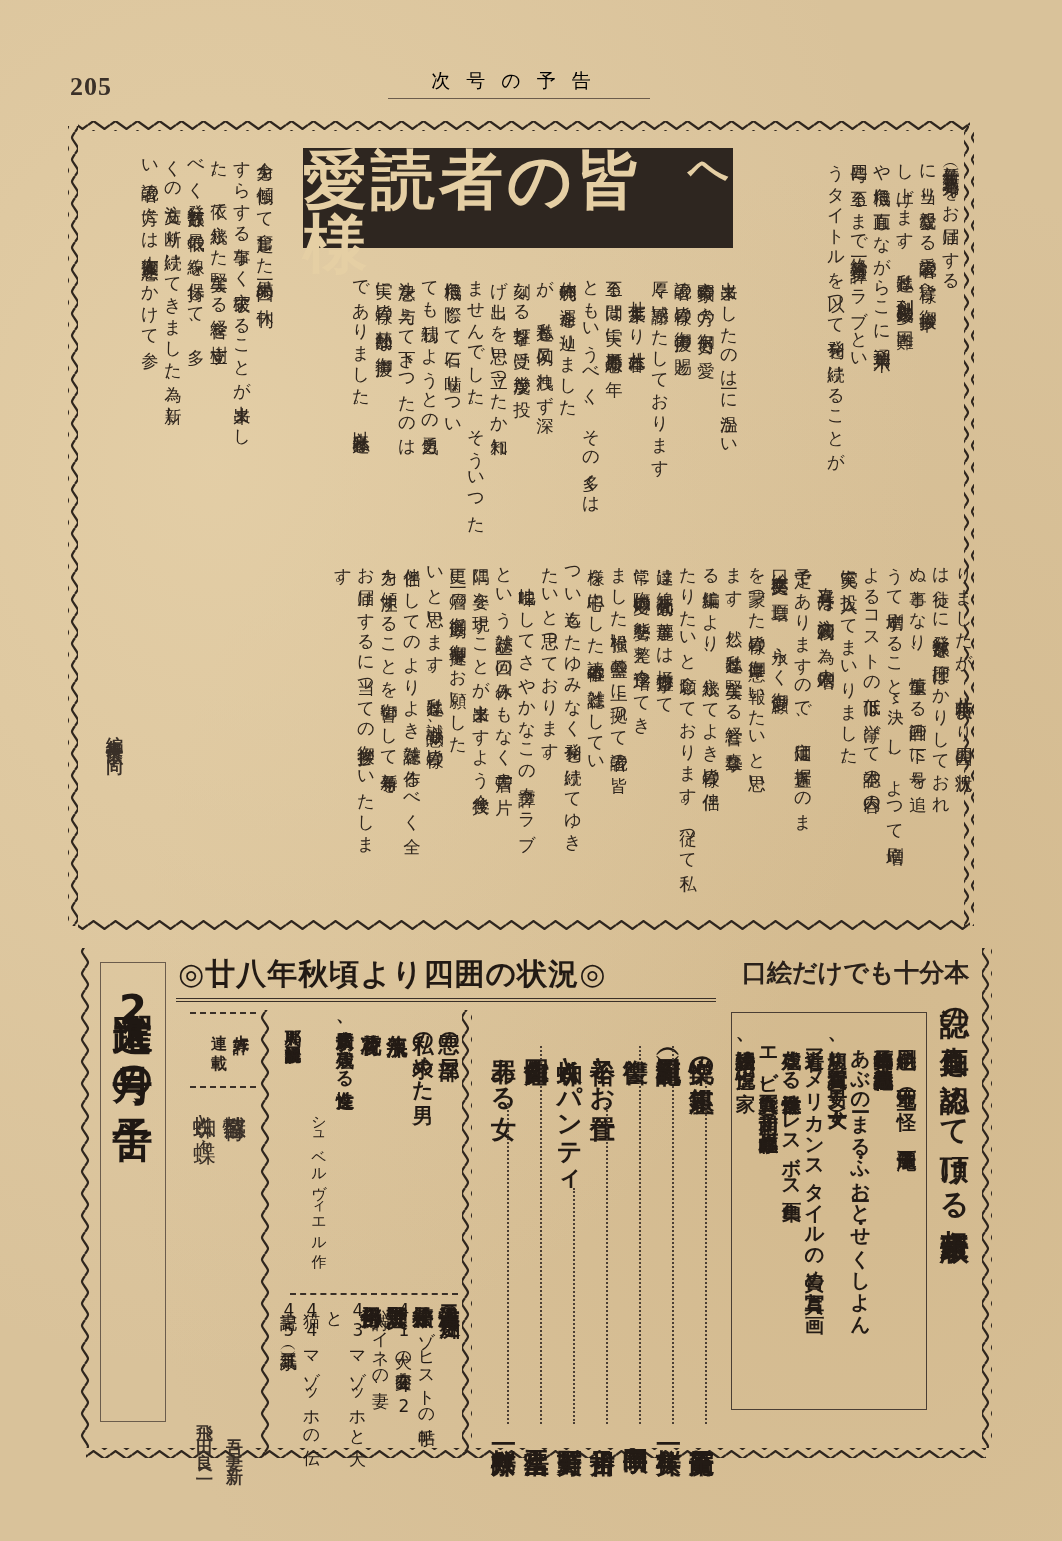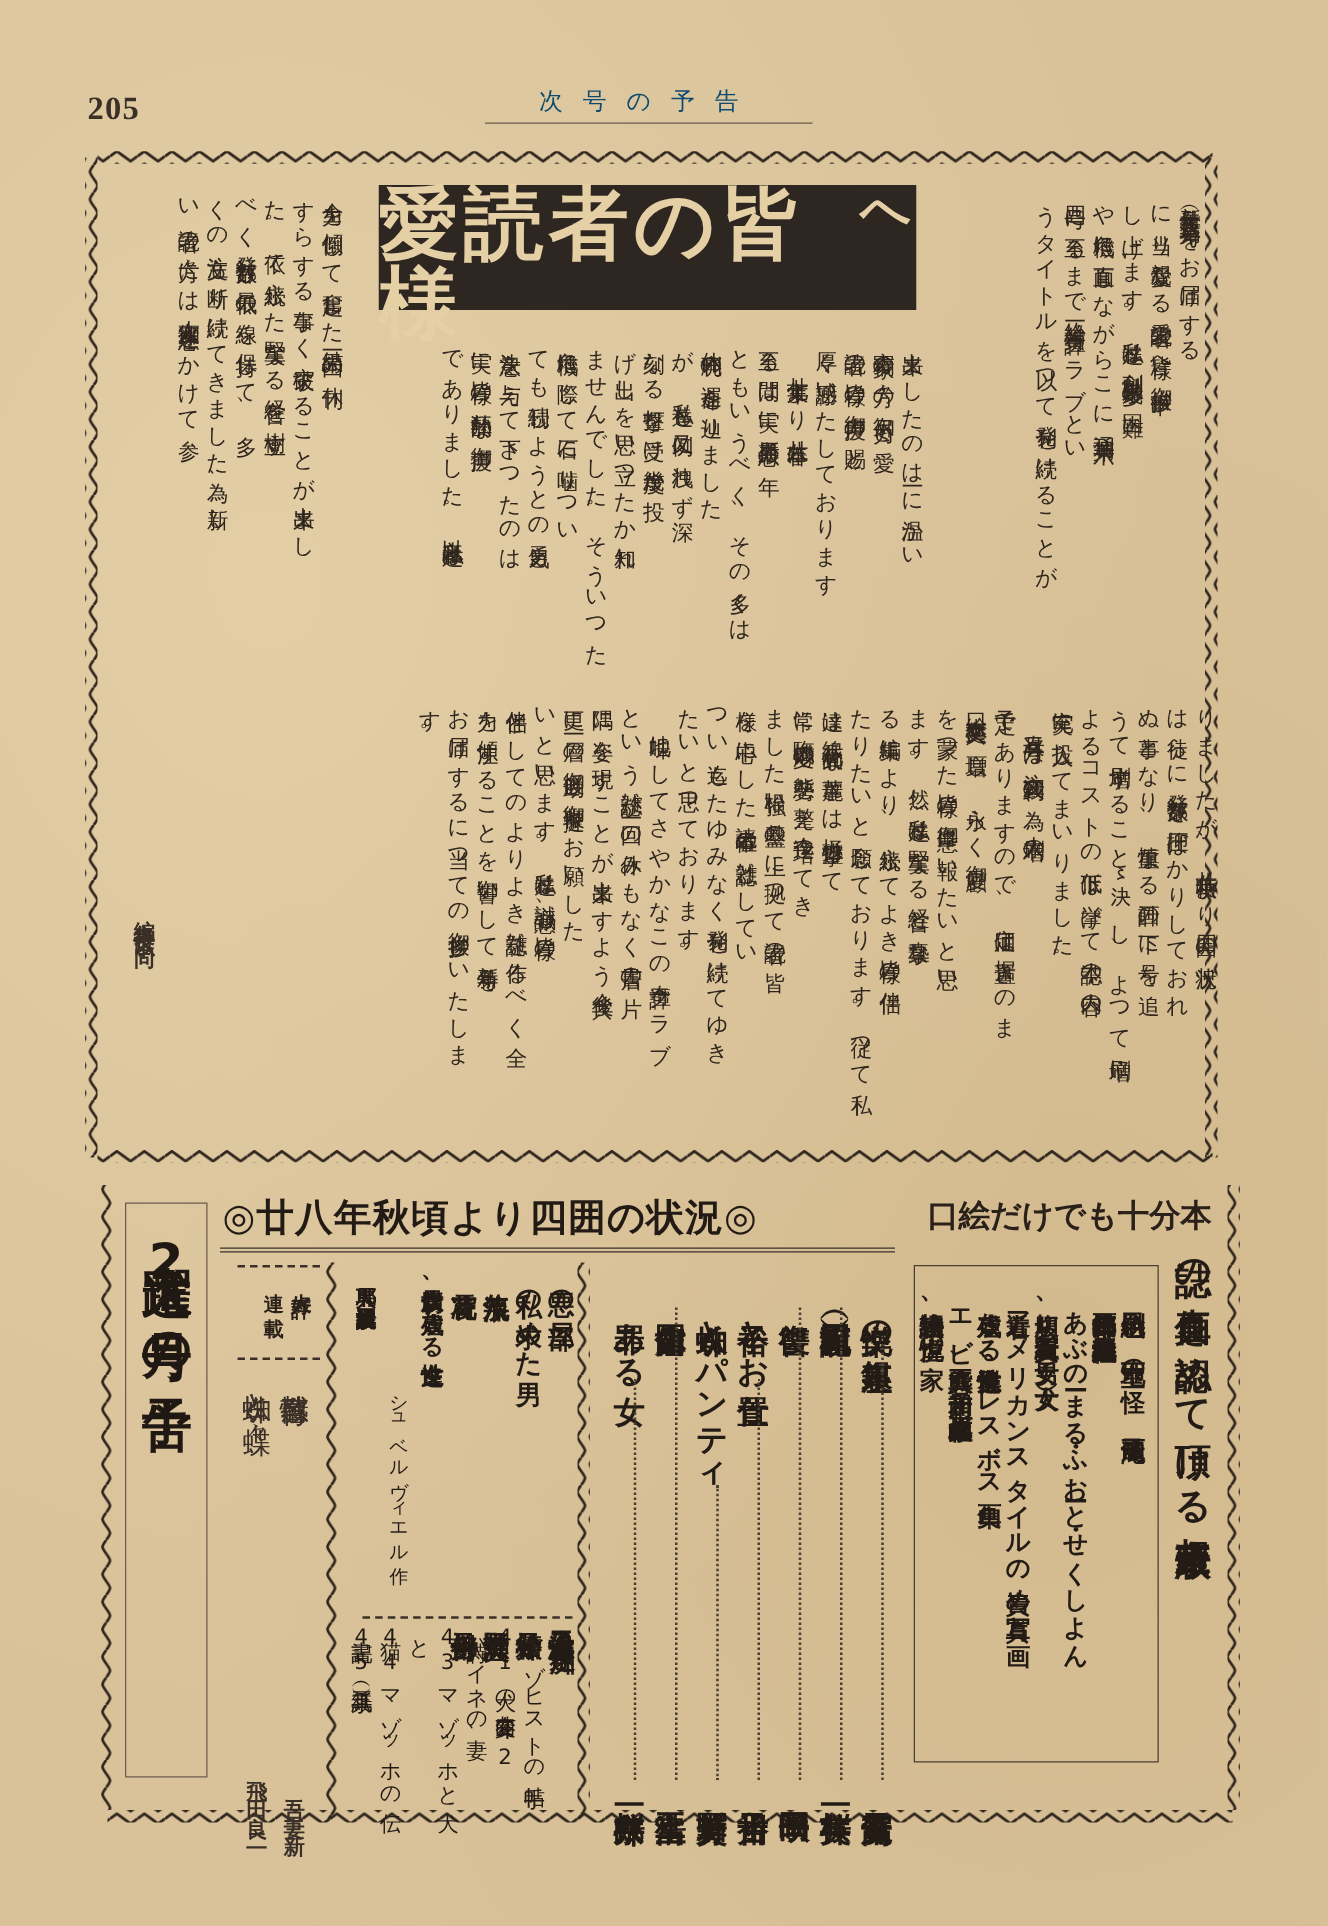--- a/index.html
+++ b/index.html
@@ -13,21 +13,21 @@
     font-family: "DejaVu Serif", "Liberation Serif", serif;
     position: relative;
   }
   .page-number {
     position: absolute; left: 70px; top: 72px;
     font-family: Liberation Serif, serif; font-weight: bold;
     font-size: 26px; letter-spacing: 1px; color: #3a3028;
   }
   .running-head {
     position: absolute; left: 388px; top: 68px; width: 262px;
-    text-align: center; font-size: 19px; letter-spacing: 16px; color: #0c4a6e;
+    text-align: center; font-size: 19px; letter-spacing: 16px; color: #000000;
     border-bottom: 1.5px solid #6b5c4c; padding-bottom: 4px;
   }
 
   .vert {
     writing-mode: vertical-rl;
     text-orientation: upright;
   }
   .banner {
     position: absolute; left: 303px; top: 148px; width: 430px; height: 100px;
     background: #2e2620;

